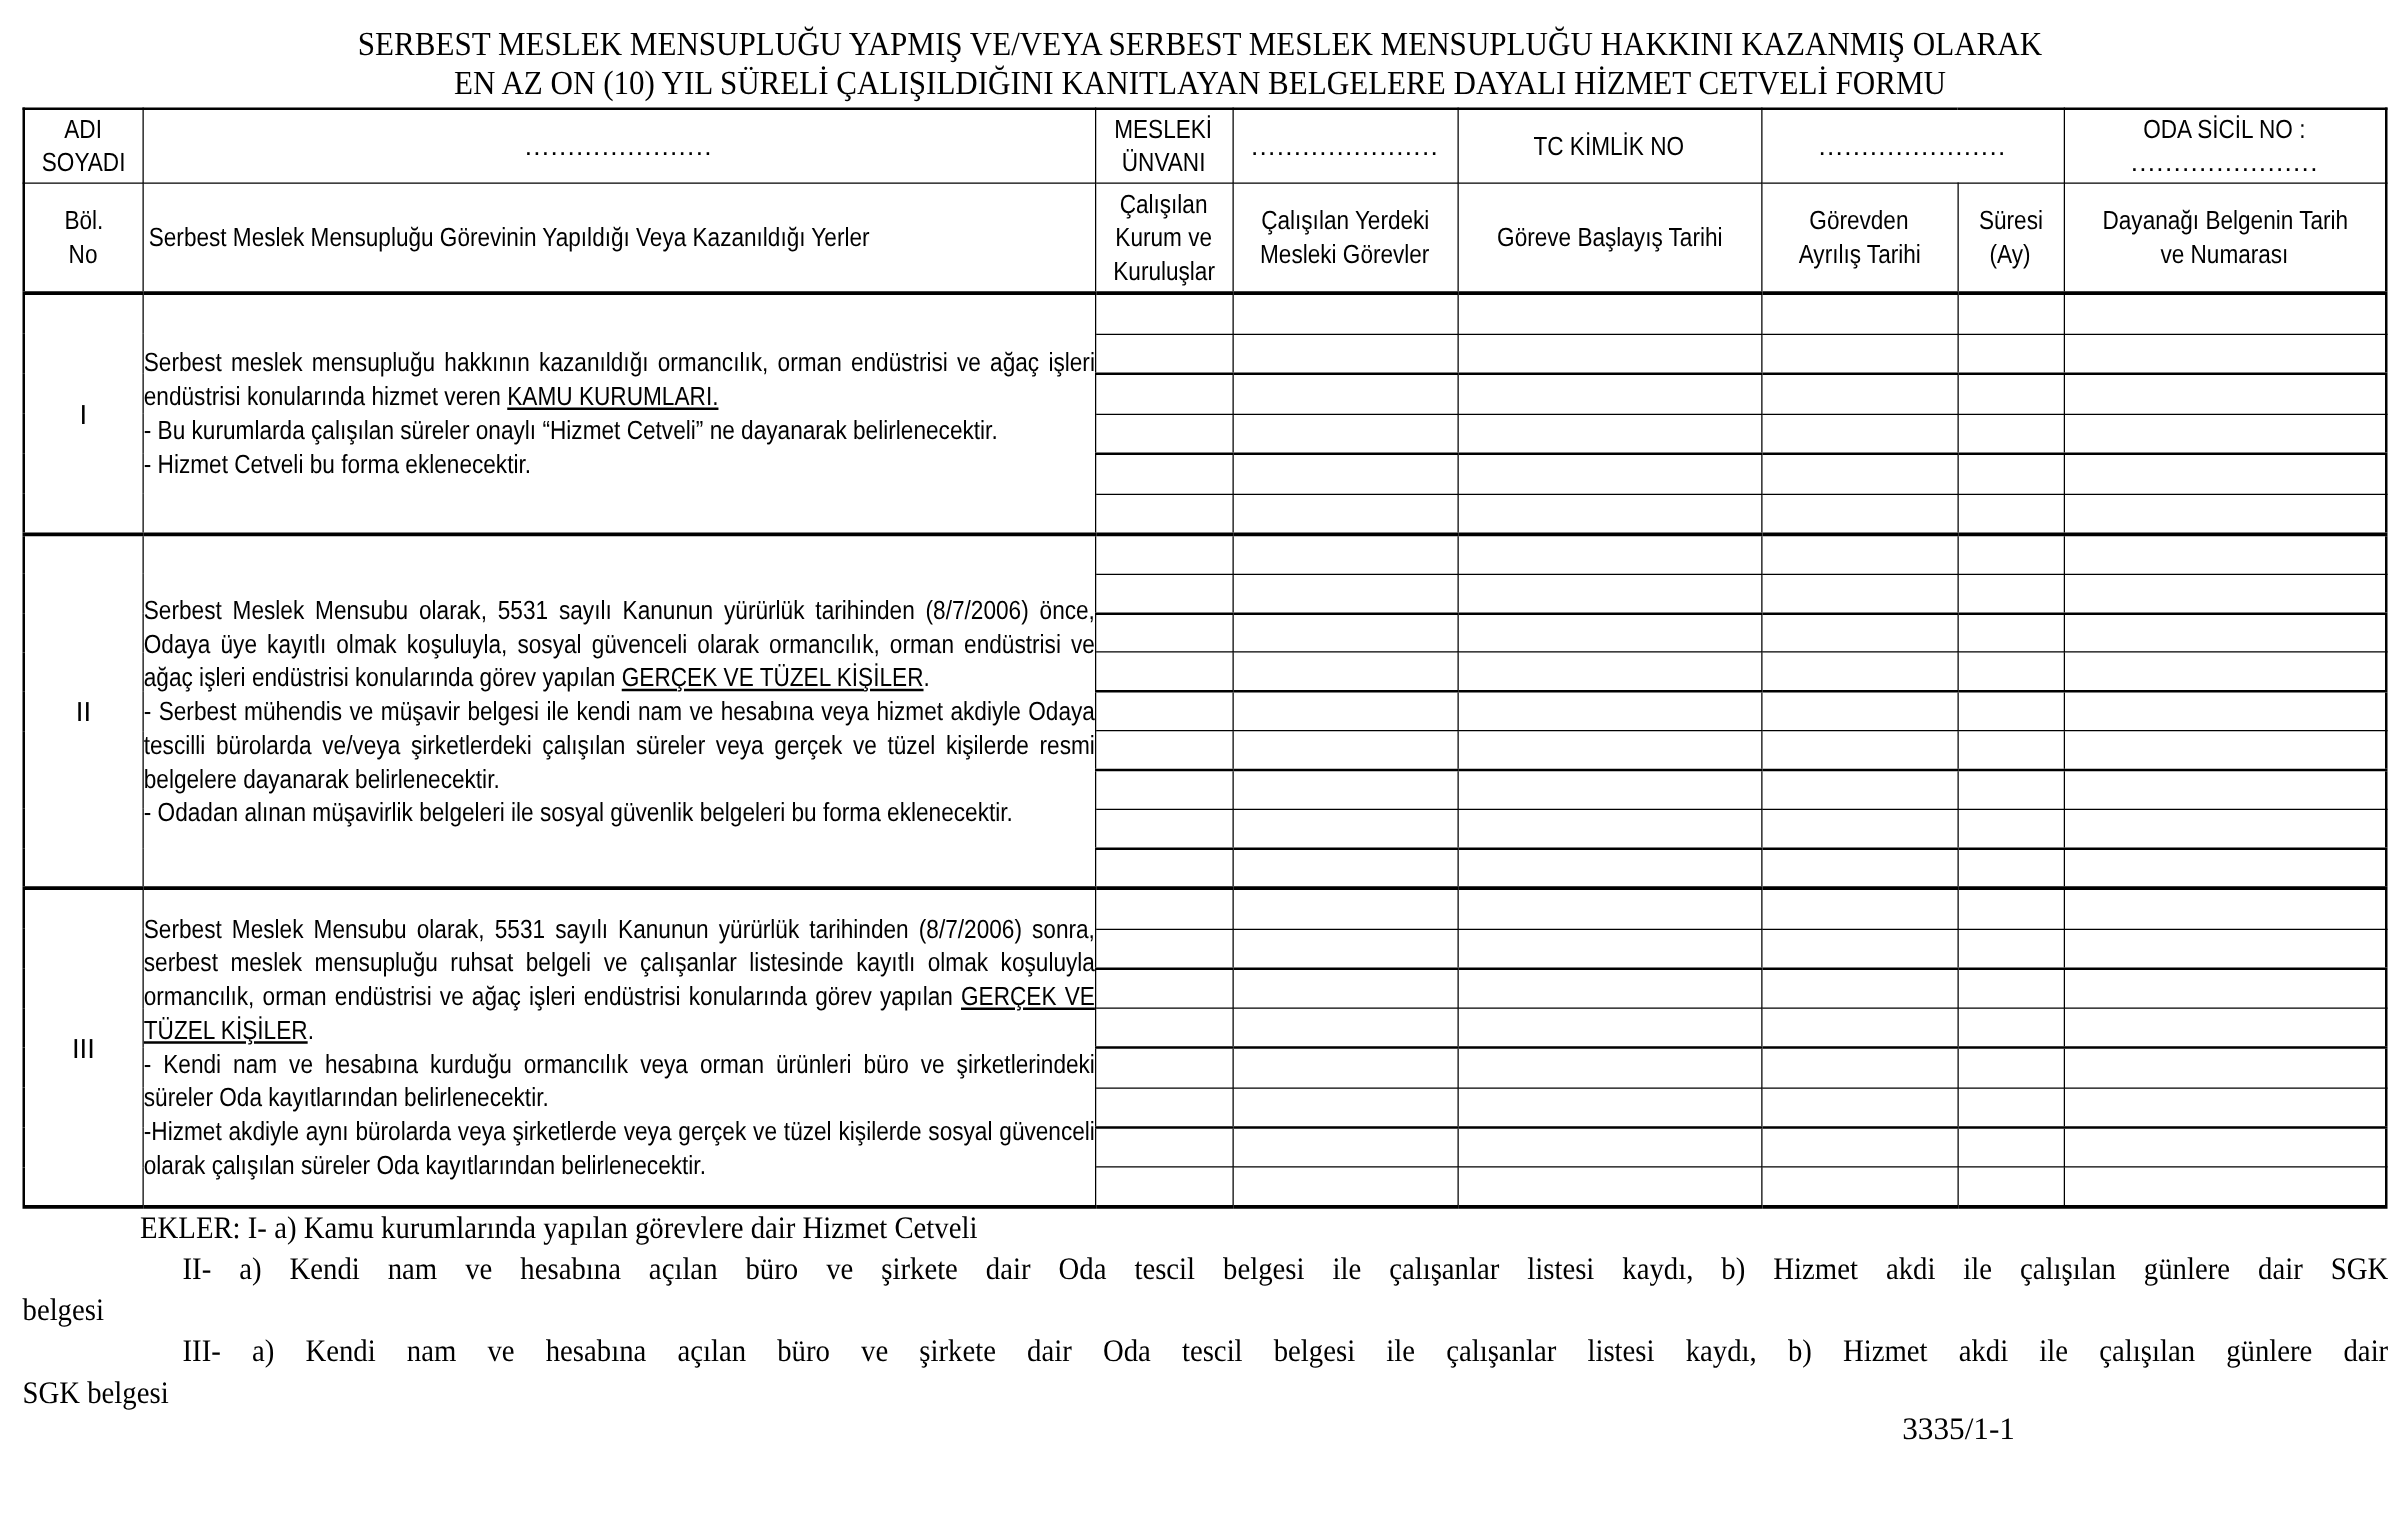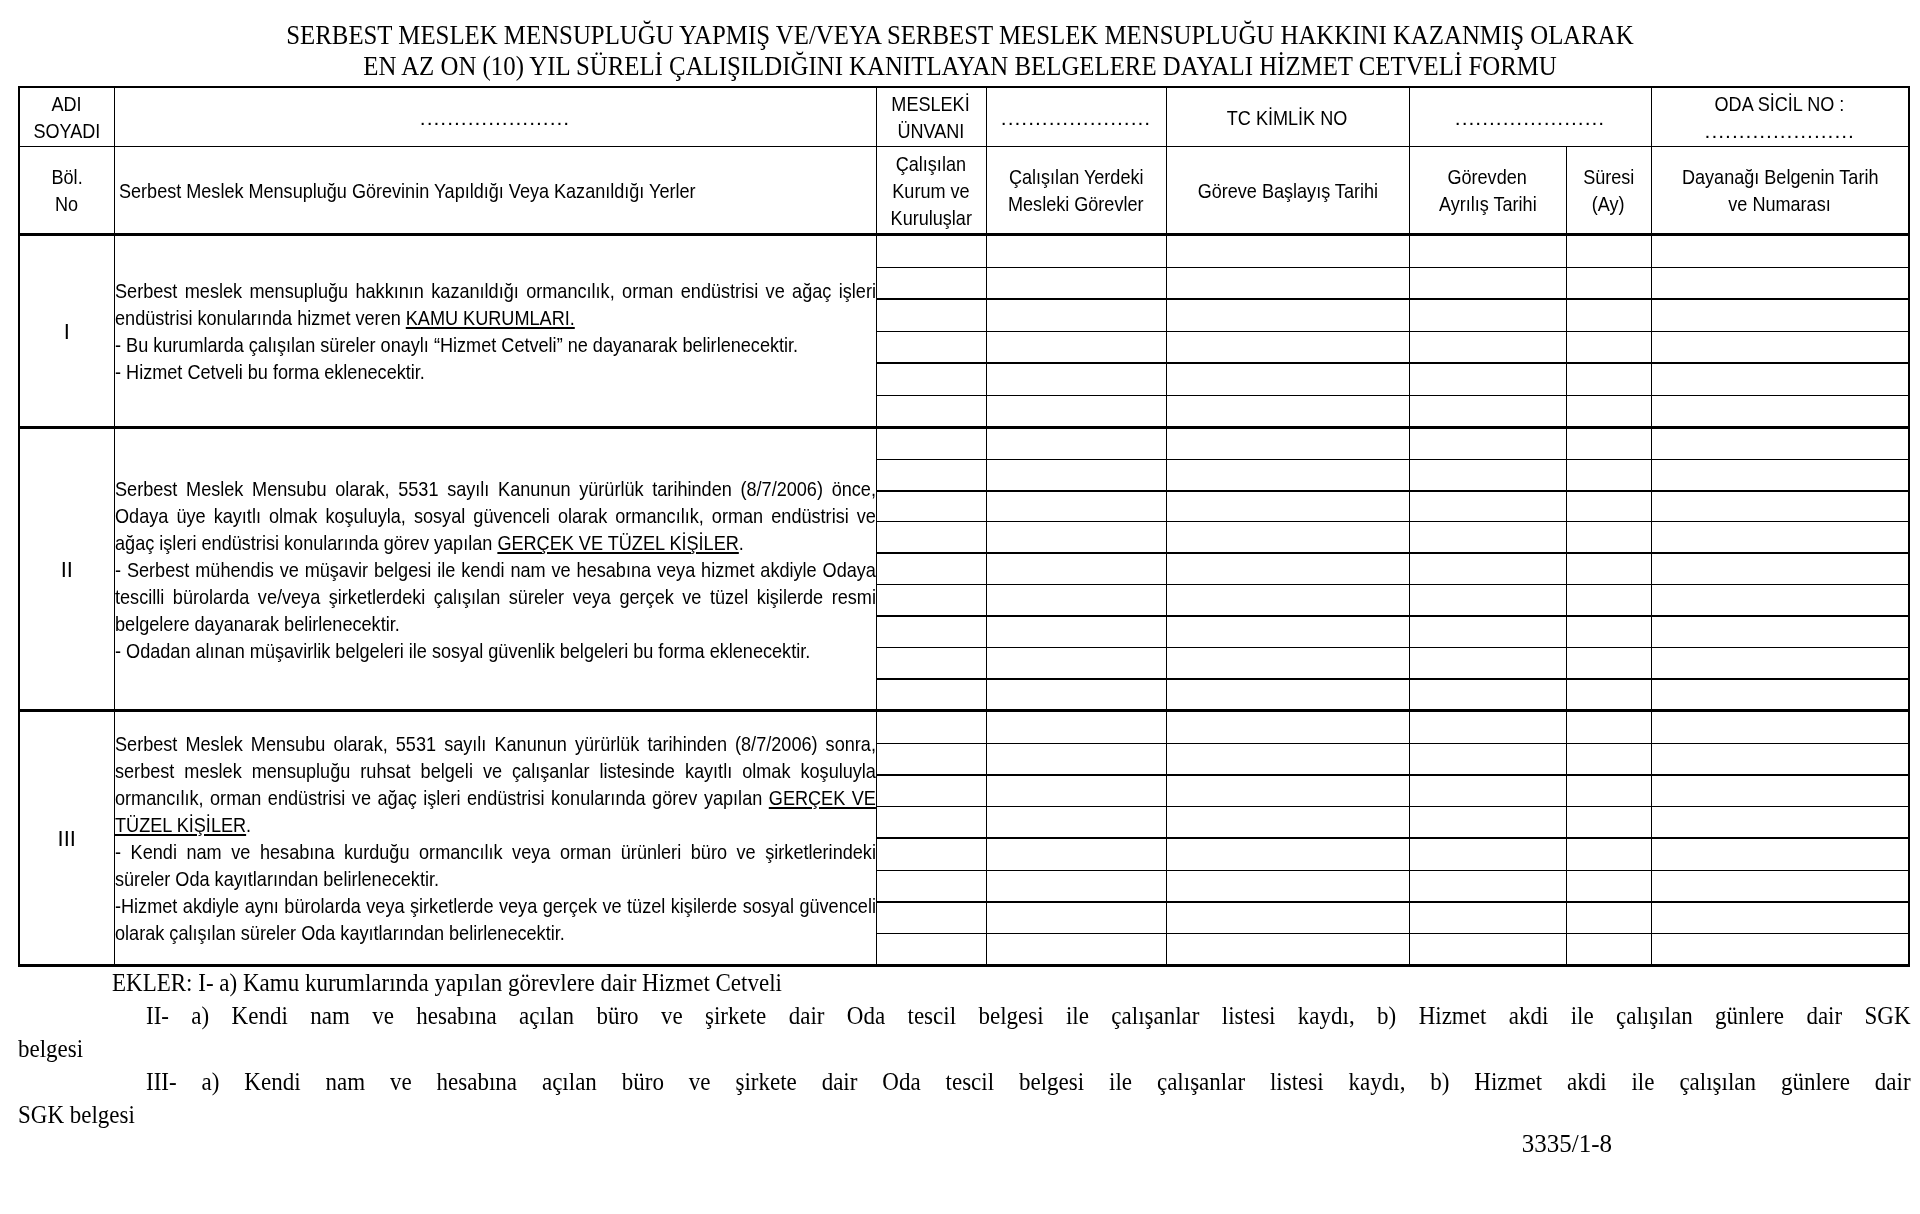--- a/index.html
+++ b/index.html
@@ -328,13 +328,13 @@
 </table>
 
 <div class="ekler" style="top:966px">
   <div class="line" style="left:94px;top:0">EKLER: I- a) Kamu kurumlarında yapılan görevlere dair Hizmet Cetveli</div>
   <div class="just" style="left:128px;top:33px;width:1918px">II- a) Kendi nam ve hesabına açılan büro ve şirkete dair Oda tescil belgesi ile çalışanlar listesi kaydı, b) Hizmet akdi ile çalışılan günlere dair SGK</div>
   <div class="line" style="left:0;top:66px">belgesi</div>
   <div class="just" style="left:128px;top:99px;width:1918px">III- a) Kendi nam ve hesabına açılan büro ve şirkete dair Oda tescil belgesi ile çalışanlar listesi kaydı, b) Hizmet akdi ile çalışılan günlere dair</div>
   <div class="line" style="left:0;top:132px">SGK belgesi</div>
 </div>
 
-<div class="code">3335/1-8</div>
+<div class="code">3335/1-1</div>
 
 </body></html>

